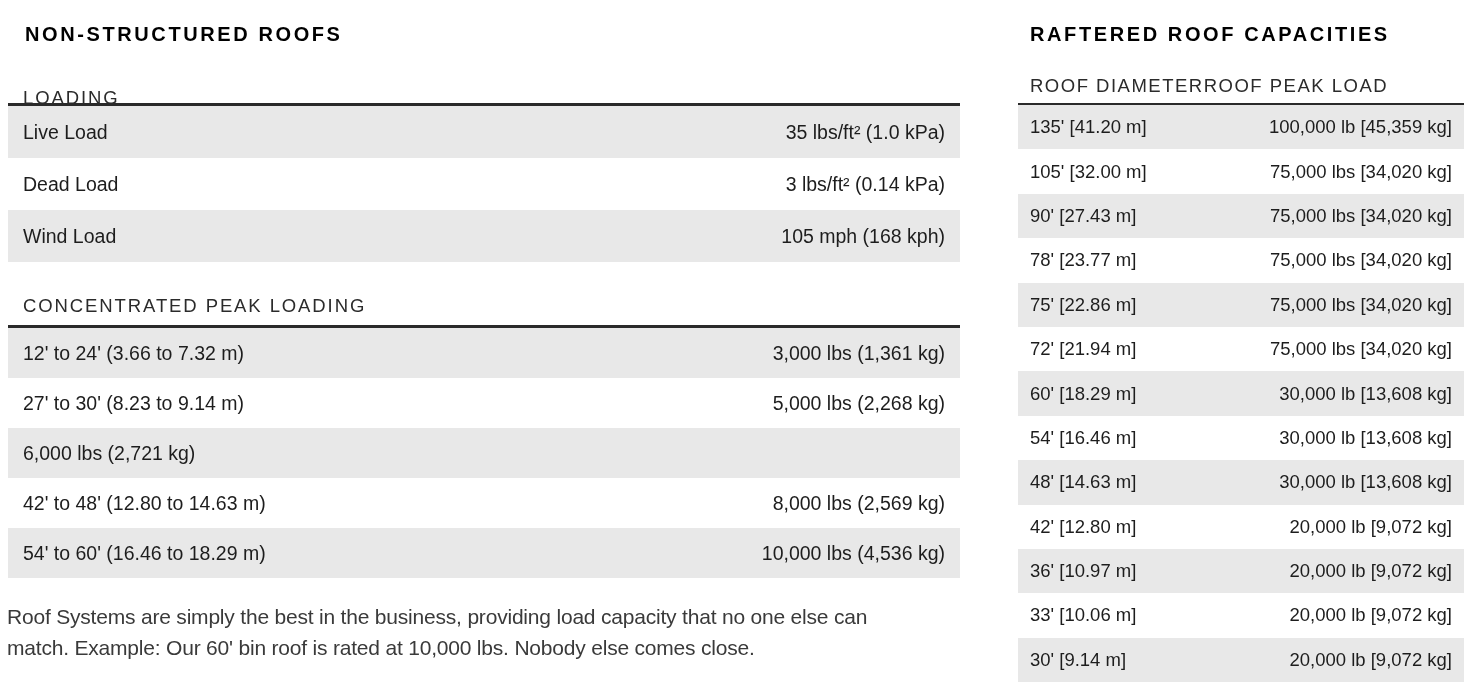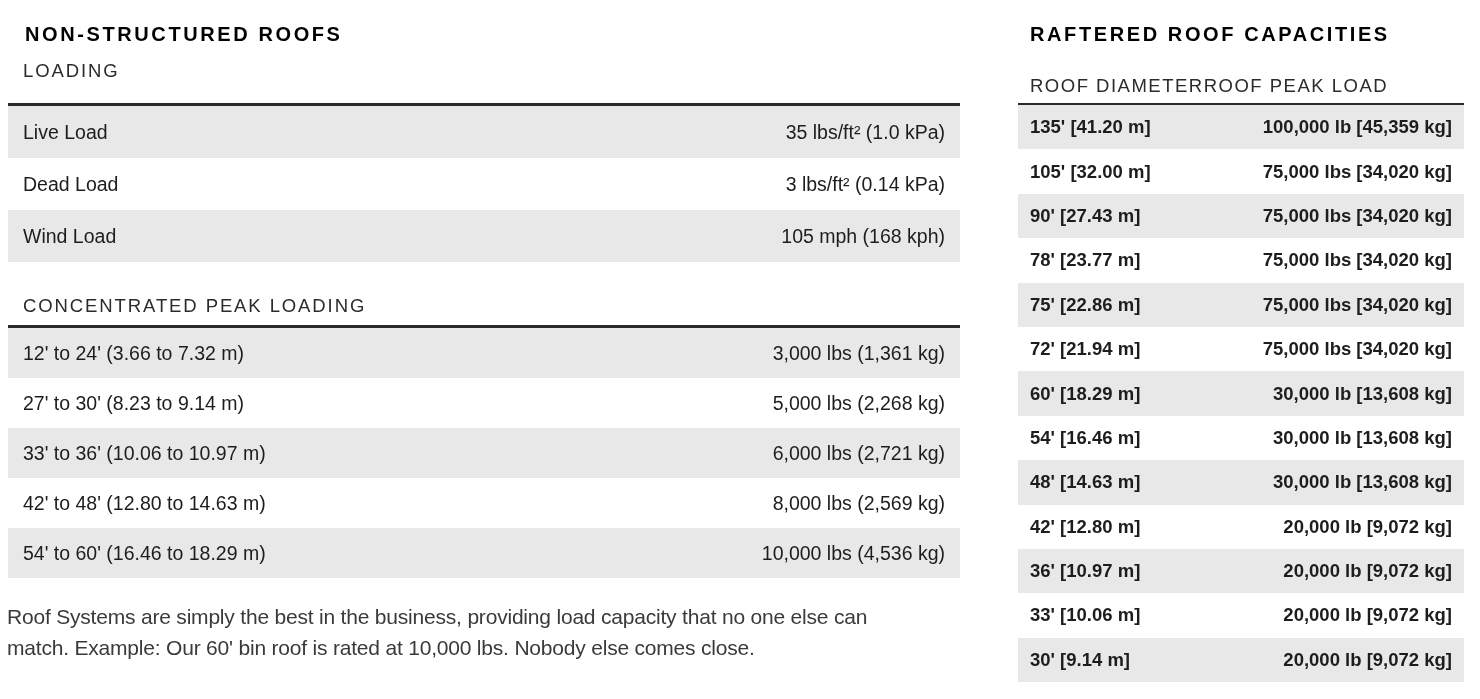--- a/index.html
+++ b/index.html
@@ -47,21 +47,21 @@
   
   #loading-rule        { left: 8px;  top: 103px; width: 952px; height: 3px; }
   #loading-rows        { left: 8px;  top: 106px; width: 952px; }
   #loading-rows .row   { height: 52px; padding: 0 15px; font-size: 19.5px; }
 
   #peak-rule           { left: 8px;  top: 325px; width: 952px; height: 3px; }
   #peak-rows           { left: 8px;  top: 328px; width: 952px; }
   #peak-rows .row      { height: 50px; padding: 0 15px; font-size: 19.5px; }
 
   #left-title          { left: 25px; top: 23px; text-align: center; }
-  #loading-label       { left: 23px; top: 60px; }
+  #loading-label       { left: 23px; top: 87px; }
   #peak-label          { left: 23px; top: 295px; }
 
   #footer {
     position: absolute;
     left: 7px; top: 601px; width: 950px;
     font-size: 21px;
     line-height: 31px;
     letter-spacing: -0.2px;
     color: var(--footer-color, #3a3a3a);
   }
@@ -74,21 +74,21 @@
     left: 1018px; top: 75px; width: 446px;
     display: flex; 
     padding: 0 12px;
     font-size: 18.5px;
     letter-spacing: 1.5px;
     color: var(--label-color, #2b2b2b);
     white-space: nowrap;
   }
   #right-rule          { left: 1018px; top: 103px; width: 446px; height: 2px; }
   #right-rows          { left: 1018px; top: 105px; width: 446px; }
-  #right-rows .row     { height: 44.4px; padding: 0 12px; font-size: 18.5px; font-weight: bold; }
+  #right-rows .row     { height: 44.4px; padding: 0 12px; font-size: 18.5px; }
 </style>
 </head>
 <body>
 
 <div class="section-title" id="left-title">NON-STRUCTURED ROOFS</div>
 
 <div class="section-label" id="loading-label">LOADING</div>
 <div class="rule" id="loading-rule"></div>
 <div class="rows" id="loading-rows">
     <div class="row stripe">
@@ -110,21 +110,20 @@
 <div class="rows" id="peak-rows">
     <div class="row stripe">
       <span class="cell cell-left">12' to 24' (3.66 to 7.32 m)</span>
       <span class="cell cell-right">3,000 lbs (1,361 kg)</span>
     </div>
     <div class="row">
       <span class="cell cell-left">27' to 30' (8.23 to 9.14 m)</span>
       <span class="cell cell-right">5,000 lbs (2,268 kg)</span>
     </div>
     <div class="row stripe">
-      <span class="cell cell-left">33' to 36' (10.06 to 10.97 m)</span>
       <span class="cell cell-right">6,000 lbs (2,721 kg)</span>
     </div>
     <div class="row">
       <span class="cell cell-left">42' to 48' (12.80 to 14.63 m)</span>
       <span class="cell cell-right">8,000 lbs (2,569 kg)</span>
     </div>
     <div class="row stripe">
       <span class="cell cell-left">54' to 60' (16.46 to 18.29 m)</span>
       <span class="cell cell-right">10,000 lbs (4,536 kg)</span>
     </div>

